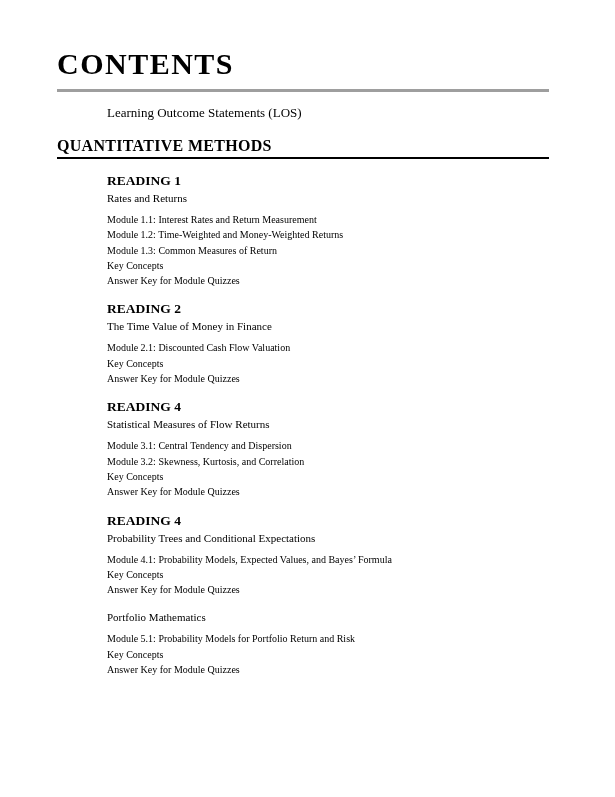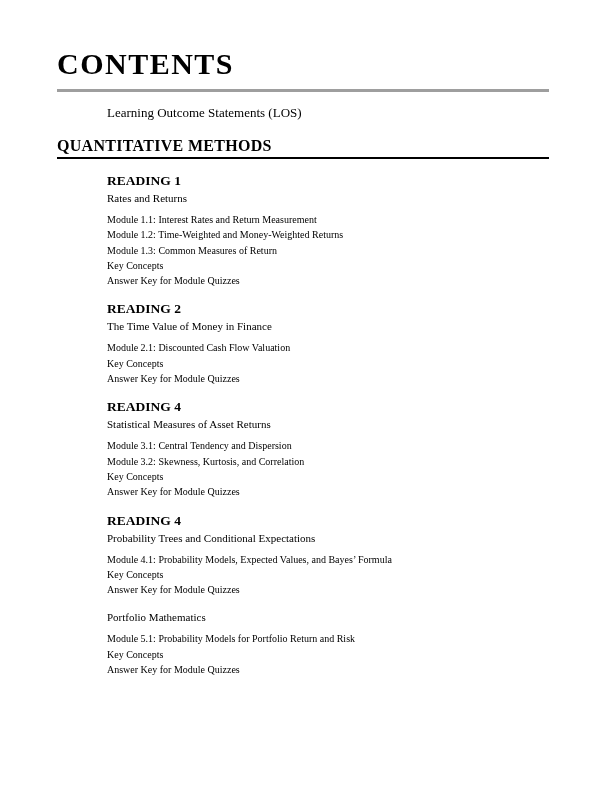--- a/index.html
+++ b/index.html
@@ -96,21 +96,21 @@
     <div class="reading-title">The Time Value of Money in Finance</div>
     <div class="reading-lines">
           <div class="reading-line">Module 2.1: Discounted Cash Flow Valuation</div>
           <div class="reading-line">Key Concepts</div>
           <div class="reading-line">Answer Key for Module Quizzes</div>
         </div>
   </div>
 
   <div class="reading-block">
     <div class="reading-heading">READING 4</div>
-    <div class="reading-title">Statistical Measures of Asset Returns</div>
+    <div class="reading-title">Statistical Measures of Flow Returns</div>
     <div class="reading-lines">
           <div class="reading-line">Module 3.1: Central Tendency and Dispersion</div>
           <div class="reading-line">Module 3.2: Skewness, Kurtosis, and Correlation</div>
           <div class="reading-line">Key Concepts</div>
           <div class="reading-line">Answer Key for Module Quizzes</div>
         </div>
   </div>
 
   <div class="reading-block">
     <div class="reading-heading">READING 4</div>

